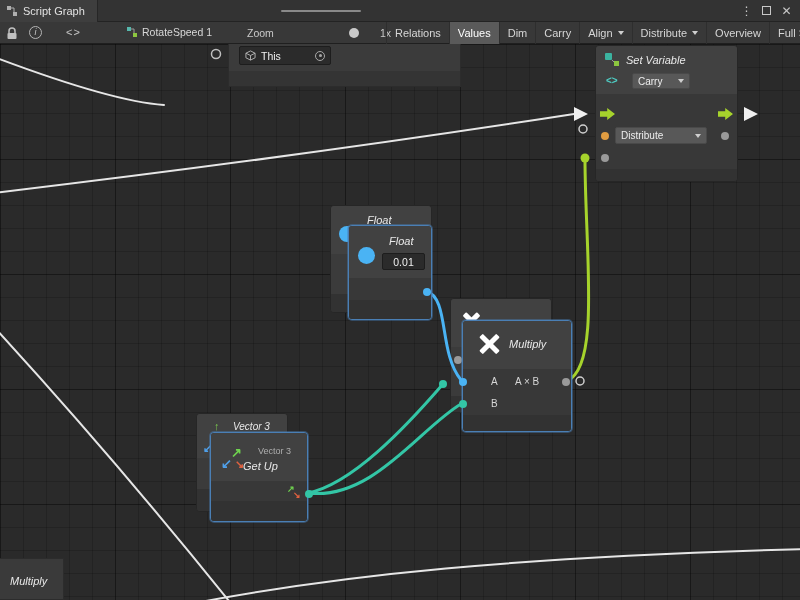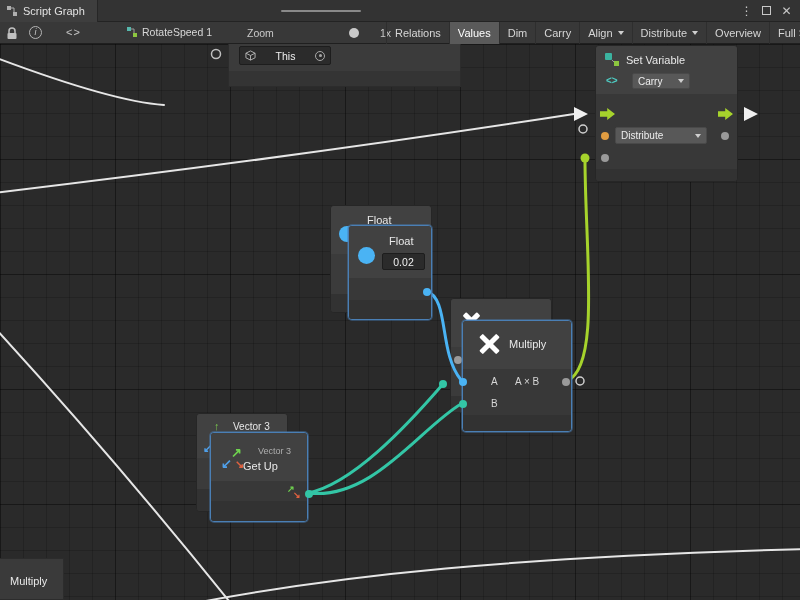--- a/index.html
+++ b/index.html
@@ -48,21 +48,21 @@
     background-size:23px 23px,23px 23px,115px 115px,115px 115px;}
   .edges{position:absolute;left:0;top:0;width:800px;height:600px;z-index:2;pointer-events:none;}
 
   
   .node{position:absolute;background:var(--node-bg,#383838);border:1px solid #262626;border-radius:4px;}
   .node.back{z-index:1;background:#3b3b3b;}
   .node.front{z-index:3;}
   .node.selected{border-color:var(--selection,#4a7fb5);box-shadow:0 0 0 1px rgba(74,127,181,.45);}
   .nheader{position:absolute;left:0;top:0;right:0;background:var(--node-header,#414141);border-radius:3px 3px 0 0;}
   .nfooter{position:absolute;left:0;right:0;bottom:0;background:var(--node-footer,#323232);border-radius:0 0 3px 3px;}
-  .ntitle{position:absolute;font-size:11px;color:#e8e8e8;white-space:nowrap;}
+  .ntitle{position:absolute;font-size:11px;color:#e8e8e8;white-space:nowrap;font-style:italic;}
   .nsub{position:absolute;font-size:9px;color:#aeaeae;white-space:nowrap;}
   .nlabel{position:absolute;font-size:10px;color:#d6d6d6;white-space:nowrap;}
   .port{position:absolute;width:8px;height:8px;border-radius:50%;cursor:crosshair;}
   .port.blue{background:var(--edge-blue,#4ab3f4);}
   .port.teal{background:var(--edge-teal,#33c6a6);}
   .port.grey{background:var(--port-grey,#9a9a9a);}
   .port.orange{background:var(--port-orange,#e09c41);}
   .flow-arrow{position:absolute;width:15px;height:12px;background:var(--edge-lime,#a6d32c);cursor:crosshair;
     clip-path:polygon(0 27%,48% 27%,48% 0,100% 50%,48% 100%,48% 73%,0 73%);}
   .dropdown{position:absolute;background:#585858;border:1px solid #494949;border-radius:2px;
@@ -204,21 +204,21 @@
     <circle cx="583" cy="129" r="4" fill="none" stroke="#d0d0d0" stroke-width="1.5"></circle>
     <circle cx="216" cy="54" r="4.5" fill="none" stroke="#c0c0c0" stroke-width="1.5"></circle>
   </svg>
 
   <div class="panel" style="left:228px;top:44px;width:233px;height:43px;background:linear-gradient(#3b3b3b 0 64%,#343434 64% 100%);border:1px solid #2c2c2c;border-top:none">
     <div class="field" style="left:10px;top:2px;width:92px;height:19px;justify-content:flex-start;gap:5px;padding:0 5px">
       <svg width="11" height="11" viewBox="0 0 12 12">
         <path d="M6 1 L11 3.5 V8.5 L6 11 L1 8.5 V3.5 Z" fill="none" stroke="#b8b8b8"></path>
         <path d="M1 3.5 L6 6 L11 3.5 M6 6 V11" fill="none" stroke="#b8b8b8"></path>
       </svg>
-      <span style="flex:1;text-align:center">This</span>
+      <span style="flex:1;text-align:left">This</span>
       <span class="targeticon"></span>
     </div>
   </div>
 
   <div class="node front" style="left:595px;top:45px;width:143px;height:137px">
     <div class="nheader" style="height:48px"></div>
     <svg width="16" height="16" viewBox="0 0 16 16" style="position:absolute;left:8px;top:6px">
       <rect x="1" y="1" width="7" height="7" rx="1" fill="#3bb3a0"></rect>
       <path d="M8 8 L12 12" stroke="#9a9a9a"></path>
       <rect x="10" y="9" width="5" height="5" fill="#8cc63f"></rect>
@@ -242,21 +242,21 @@
     <span class="port grey" style="left:5px;top:108px"></span>
 
     <div class="nfooter" style="height:12px"></div>
   </div>
 
   <div class="node front selected" style="left:348px;top:225px;width:84px;height:95px">
     <div class="nheader" style="height:52px"></div>
     <span class="circle-icon" style="left:9px;top:21px;width:17px;height:17px"></span>
     <span class="ntitle" style="left:40px;top:9px">Float</span>
     <div class="field" style="left:33px;top:27px;width:43px;height:17px">
-      <span>0.02</span>
+      <span>0.01</span>
     </div>
     <span class="port blue" style="left:74px;top:62px"></span>
     <div class="nfooter" style="height:19px"></div>
   </div>
 
   <div class="node front selected" style="left:462px;top:320px;width:110px;height:112px">
     <div class="nheader" style="height:48px"></div>
     <span class="xicon" style="left:14px;top:11px;width:24px;height:24px">
         <i></i>
         <i></i>

